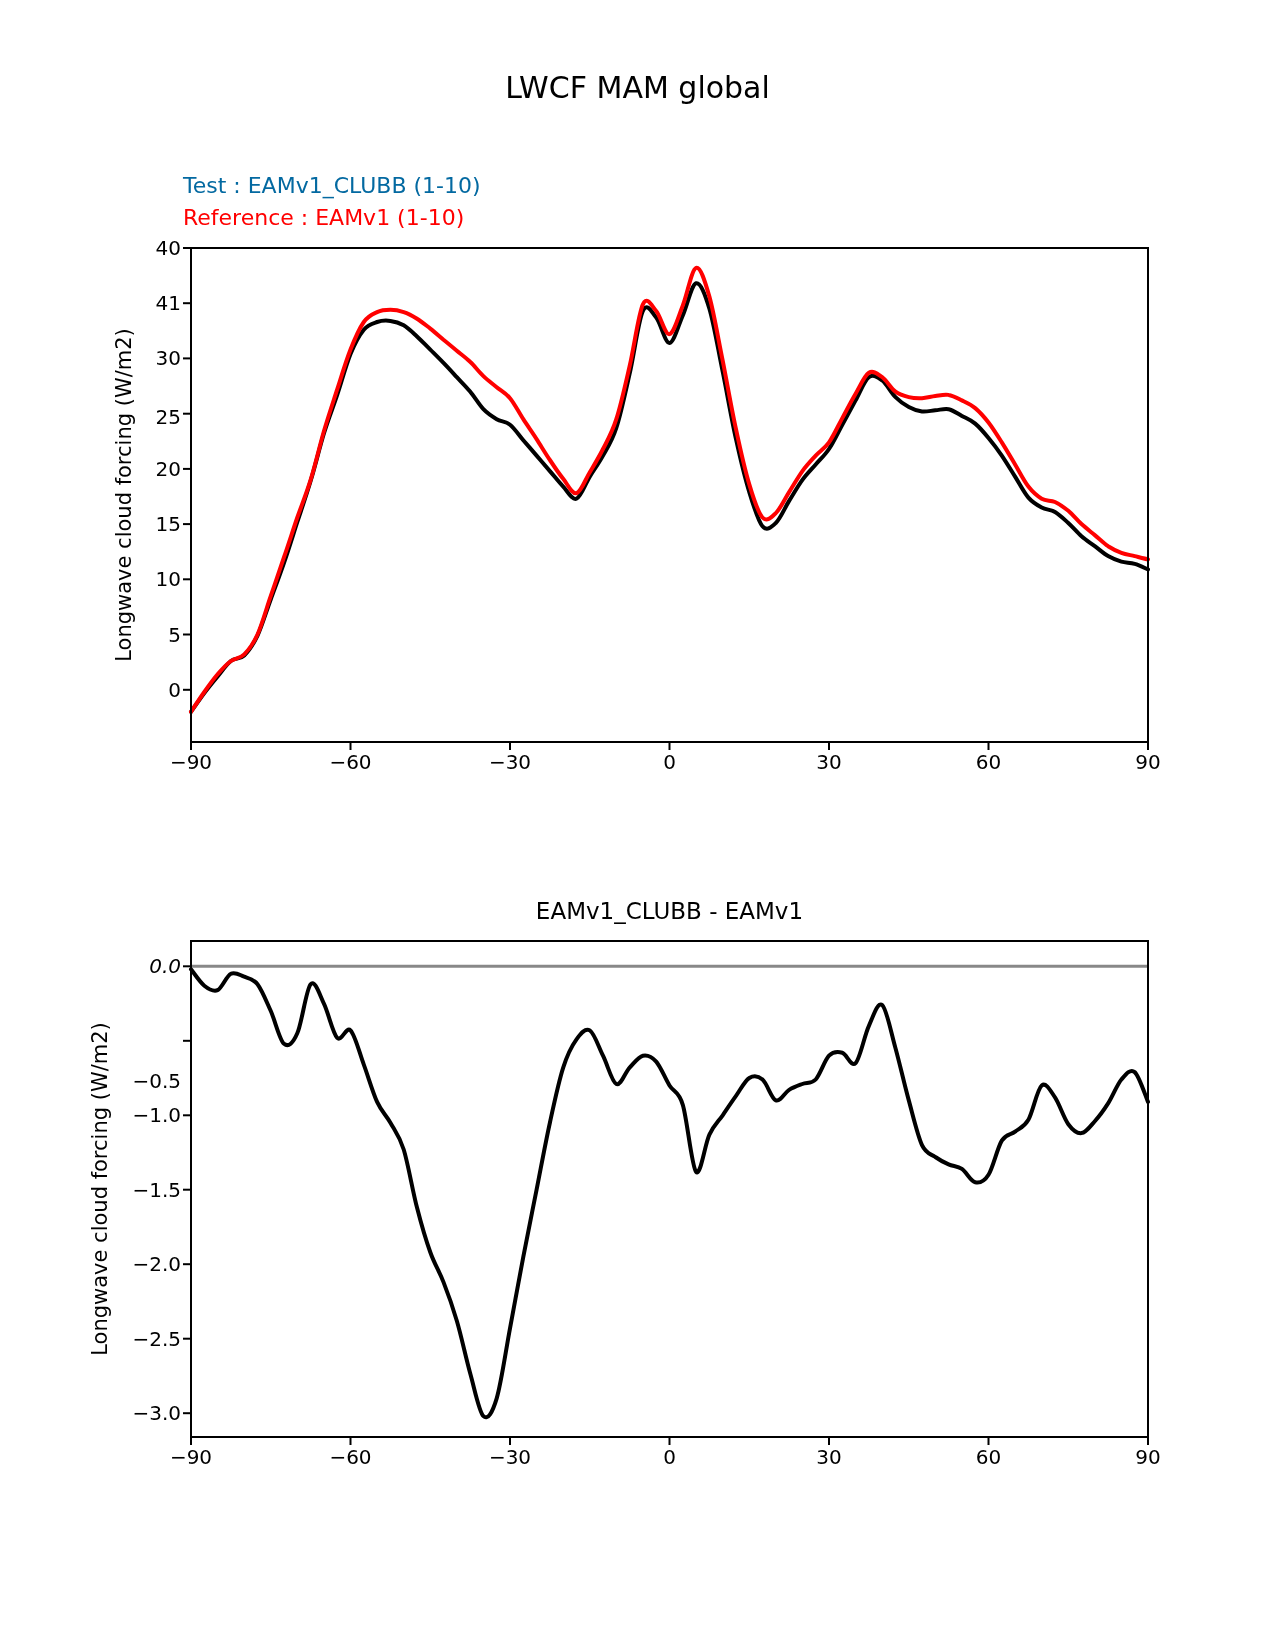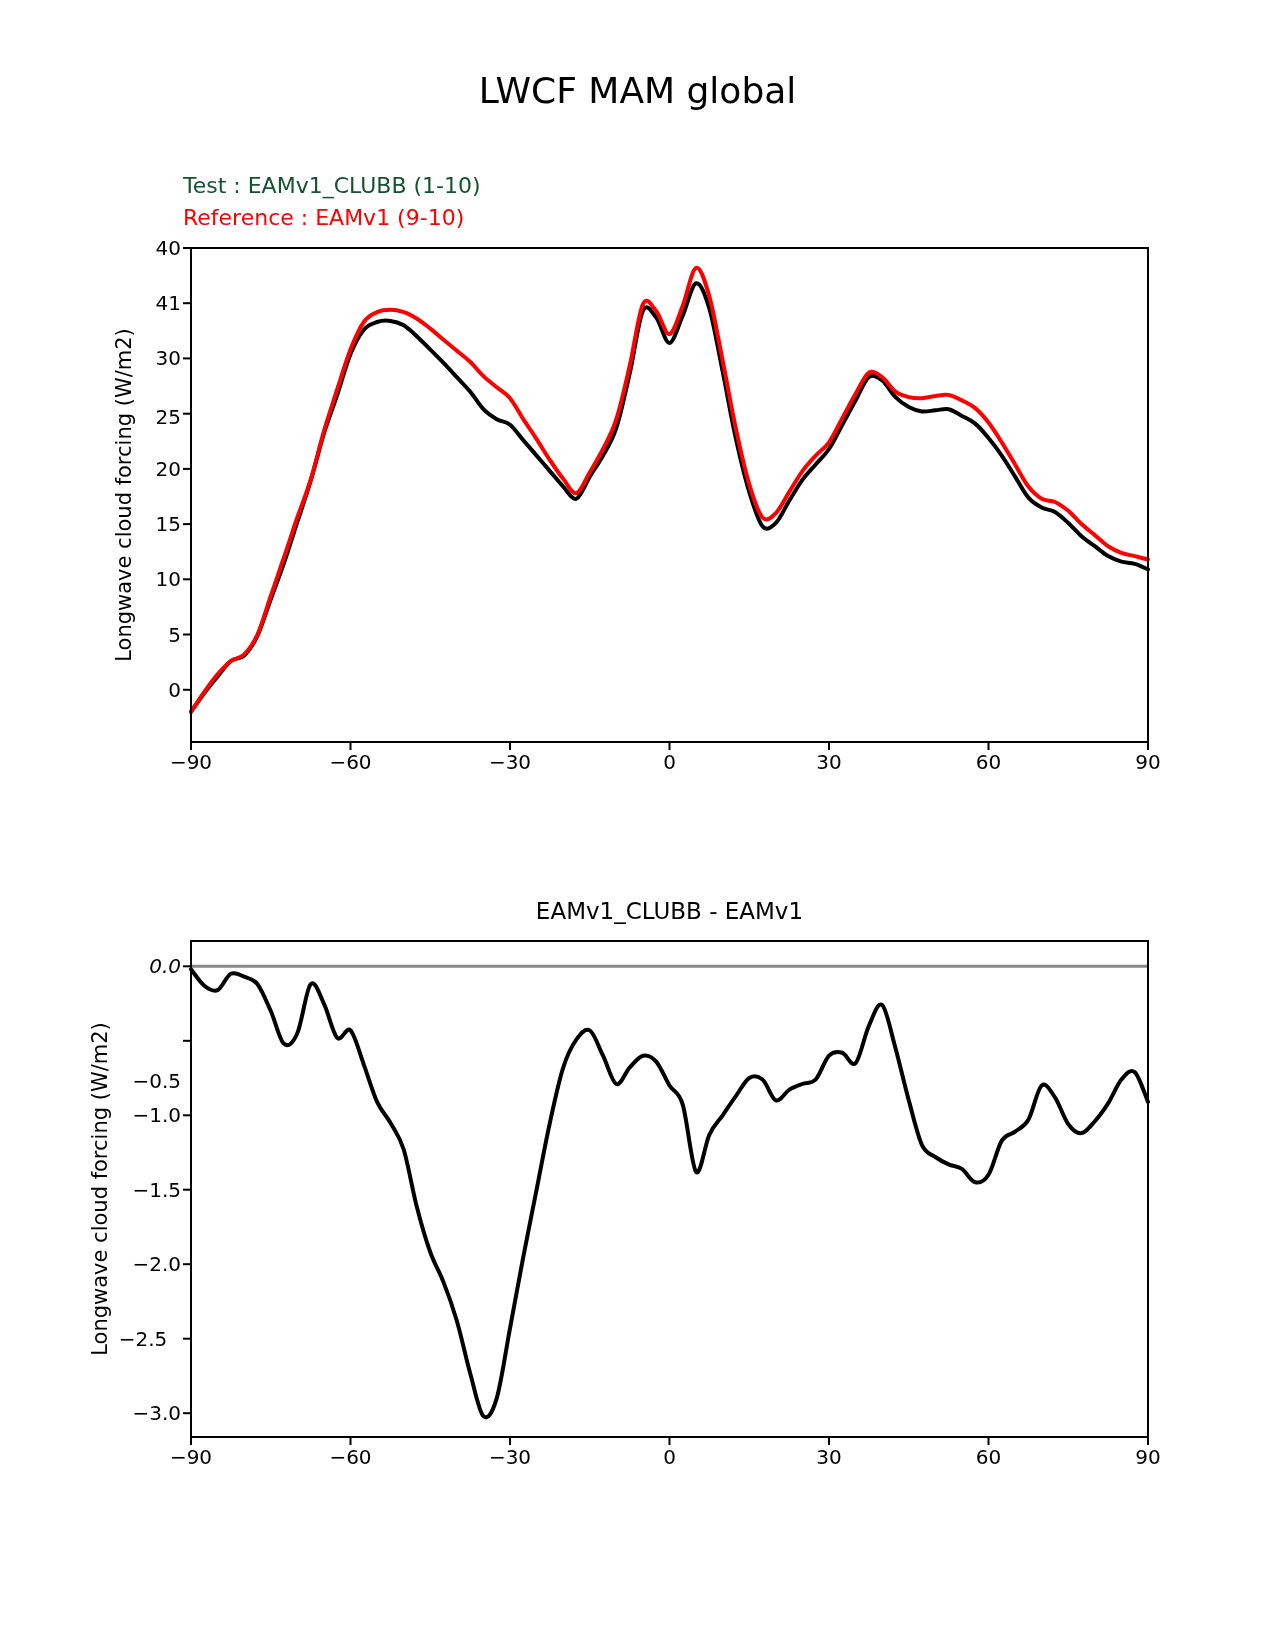--- a/index.html
+++ b/index.html
@@ -1,37 +1,37 @@
 <!DOCTYPE html>
 <html><head>
 <meta charset="utf-8">
 <style>
   html,body{margin:0;padding:0;background:#ffffff;}
   body{width:1275px;height:1650px;font-family:"DejaVu Sans",sans-serif;color:#000000;}
   .figure{position:relative;width:1275px;height:1650px;background:#ffffff;overflow:hidden;}
-  .suptitle{position:absolute;left:0;top:70px;width:1275px;text-align:center;font-size:36px;}
+  .suptitle{position:absolute;left:0;top:70px;width:1275px;text-align:center;font-size:30px;}
   .legend{position:absolute;left:183px;top:170px;font-size:22px;line-height:32px;white-space:nowrap;}
   .plot{position:absolute;}
   .plot svg{position:absolute;left:0;top:0;overflow:visible;}
   .xticklabel{position:absolute;width:80px;text-align:center;font-size:20px;}
   .yticklabel{position:absolute;left:-86px;width:76px;text-align:right;font-size:20px;height:24px;line-height:24px;}
   .ylabel{position:absolute;width:500px;height:26px;line-height:26px;text-align:center;font-size:21px;transform:rotate(-90deg);}
   .ylabel1{left:-126px;top:482px;}
   .ylabel2{left:-150px;top:1176px;}
   .subtitle2{position:absolute;left:191px;top:898px;width:957px;text-align:center;font-size:23px;}
 </style>
 </head>
 <body>
 
 <div class="figure">
   <div class="suptitle">LWCF MAM global</div>
 
   <div class="legend">
-    <div style="color: #14532d;">Test : EAMv1_CLUBB (1-10)</div>
-    <div style="color: rgb(255, 0, 0);">Reference : EAMv1 (9-10)</div>
+    <div style="color: #0369a1;">Test : EAMv1_CLUBB (1-10)</div>
+    <div style="color: rgb(255, 0, 0);">Reference : EAMv1 (1-10)</div>
   </div>
 
   <div class="ylabel ylabel1">Longwave cloud forcing (W/m2)</div>
   <div class="plot" style="left: 191px; top: 248px; width: 957px; height: 494px;">
       <svg width="957" height="494">
         <path d="M0.0 463.8C2.2 460.7 8.9 451.0 13.3 445.1C17.7 439.2 22.2 433.8 26.6 428.5C31.0 423.2 35.4 416.5 39.9 413.0C44.3 409.5 48.7 411.8 53.2 407.5C57.6 403.3 62.0 397.0 66.5 387.6C70.9 378.3 75.3 363.3 79.8 351.2C84.2 339.1 88.6 327.6 93.0 314.8C97.5 301.9 101.9 287.5 106.3 273.9C110.8 260.3 115.2 247.8 119.6 233.0C124.1 218.3 128.5 199.9 132.9 185.5C137.3 171.2 141.8 160.1 146.2 146.9C150.6 133.6 155.1 116.9 159.5 106.0C163.9 95.2 168.4 87.1 172.8 81.7C177.2 76.4 181.7 75.5 186.1 74.0C190.5 72.5 194.9 72.3 199.4 72.9C203.8 73.4 208.2 74.7 212.7 77.3C217.1 79.9 221.5 84.3 226.0 88.4C230.4 92.4 234.8 97.2 239.3 101.6C243.7 106.0 248.1 110.3 252.5 114.9C257.0 119.5 261.4 124.4 265.8 129.2C270.3 134.0 274.7 138.2 279.1 143.6C283.6 148.9 288.0 156.6 292.4 161.2C296.8 165.8 301.3 168.6 305.7 171.2C310.1 173.8 314.6 173.2 319.0 176.7C323.4 180.2 327.9 187.0 332.3 192.2C336.7 197.3 341.2 202.5 345.6 207.6C350.0 212.8 354.4 217.9 358.9 223.1C363.3 228.2 367.7 233.9 372.2 238.6C376.6 243.2 381.0 252.4 385.5 250.7C389.9 249.0 394.3 235.8 398.8 228.6C403.2 221.4 407.6 215.7 412.0 207.6C416.5 199.5 420.9 193.6 425.3 180.0C429.8 166.4 434.2 145.4 438.6 125.9C443.1 106.4 447.5 72.3 451.9 63.0C456.3 53.6 460.8 64.2 465.2 69.6C469.6 74.9 474.1 95.3 478.5 95.0C482.9 94.6 487.4 77.3 491.8 67.4C496.2 57.4 500.7 36.4 505.1 35.3C509.5 34.2 513.9 46.0 518.4 60.7C522.8 75.5 527.2 102.0 531.7 123.7C536.1 145.4 540.5 171.0 545.0 191.1C549.4 211.1 553.8 229.5 558.3 244.1C562.7 258.6 567.1 273.2 571.5 278.3C576.0 283.5 580.4 279.2 584.8 275.0C589.3 270.8 593.7 260.1 598.1 252.9C602.6 245.7 607.0 238.0 611.4 231.9C615.8 225.9 620.3 221.6 624.7 216.5C629.1 211.3 633.6 207.6 638.0 201.0C642.4 194.4 646.9 184.8 651.3 176.7C655.7 168.6 660.2 160.3 664.6 152.4C669.0 144.5 673.4 132.5 677.9 129.2C682.3 125.9 686.7 129.2 691.2 132.5C695.6 135.8 700.0 144.7 704.5 149.1C708.9 153.5 713.3 156.6 717.8 159.0C722.2 161.4 726.6 162.9 731.0 163.5C735.5 164.0 739.9 162.7 744.3 162.3C748.8 162.0 753.2 160.3 757.6 161.2C762.1 162.2 766.5 165.5 770.9 167.9C775.3 170.3 779.8 171.9 784.2 175.6C788.6 179.3 793.1 184.6 797.5 190.0C801.9 195.3 806.4 201.2 810.8 207.6C815.2 214.1 819.7 221.6 824.1 228.6C828.5 235.6 832.9 244.4 837.4 249.6C841.8 254.7 846.2 257.1 850.7 259.5C855.1 261.9 859.5 261.4 864.0 264.0C868.4 266.5 872.8 270.9 877.3 275.0C881.7 279.0 886.1 284.4 890.5 288.2C895.0 292.1 899.4 294.9 903.8 298.2C908.3 301.5 912.7 305.6 917.1 308.1C921.6 310.7 926.0 312.4 930.4 313.7C934.8 314.9 939.3 314.6 943.7 315.9C948.1 317.1 954.8 320.5 957.0 321.4" fill="none" stroke="#000000" stroke-width="4" stroke-linejoin="round" stroke-linecap="round"></path>
         <path d="M0.0 463.8C2.2 460.5 8.9 450.2 13.3 444.0C17.7 437.7 22.2 431.5 26.6 426.3C31.0 421.1 35.4 416.4 39.9 413.0C44.3 409.7 48.7 410.8 53.2 406.4C57.6 402.0 62.0 396.3 66.5 386.5C70.9 376.8 75.3 360.8 79.8 347.9C84.2 335.0 88.6 322.3 93.0 309.2C97.5 296.2 101.9 282.4 106.3 269.5C110.8 256.6 115.2 246.3 119.6 231.9C124.1 217.6 128.5 198.4 132.9 183.3C137.3 168.2 141.8 155.0 146.2 141.4C150.6 127.7 155.1 112.8 159.5 101.6C163.9 90.4 168.4 80.3 172.8 74.0C177.2 67.7 181.7 66.1 186.1 64.1C190.5 62.0 194.9 61.8 199.4 61.8C203.8 61.8 208.2 62.6 212.7 64.1C217.1 65.5 221.5 67.9 226.0 70.7C230.4 73.4 234.8 77.1 239.3 80.6C243.7 84.1 248.1 88.0 252.5 91.7C257.0 95.3 261.4 99.0 265.8 102.7C270.3 106.4 274.7 109.5 279.1 113.8C283.6 118.0 288.0 123.9 292.4 128.1C296.8 132.3 301.3 135.5 305.7 139.2C310.1 142.8 314.6 144.9 319.0 150.2C323.4 155.5 327.9 164.4 332.3 171.2C336.7 178.0 341.2 184.3 345.6 191.1C350.0 197.9 354.4 205.4 358.9 212.0C363.3 218.7 367.7 225.3 372.2 230.8C376.6 236.3 381.0 246.3 385.5 245.2C389.9 244.1 394.3 231.6 398.8 224.2C403.2 216.8 407.6 209.8 412.0 201.0C416.5 192.2 420.9 185.0 425.3 171.2C429.8 157.4 434.2 137.3 438.6 118.2C443.1 99.0 447.5 65.5 451.9 56.3C456.3 47.1 460.8 58.0 465.2 63.0C469.6 67.9 474.1 87.1 478.5 86.1C482.9 85.2 487.4 68.5 491.8 57.4C496.2 46.4 500.7 21.4 505.1 19.9C509.5 18.4 513.9 33.1 518.4 48.6C522.8 64.1 527.2 90.6 531.7 112.6C536.1 134.7 540.5 160.5 545.0 181.1C549.4 201.7 553.8 221.6 558.3 236.3C562.7 251.1 567.1 264.7 571.5 269.5C576.0 274.3 580.4 269.3 584.8 265.1C589.3 260.8 593.7 251.1 598.1 244.1C602.6 237.1 607.0 229.2 611.4 223.1C615.8 217.0 620.3 212.4 624.7 207.6C629.1 202.8 633.6 200.6 638.0 194.4C642.4 188.1 646.9 178.2 651.3 170.1C655.7 162.0 660.2 153.3 664.6 145.8C669.0 138.2 673.4 127.6 677.9 124.8C682.3 122.0 686.7 126.1 691.2 129.2C695.6 132.3 700.0 140.3 704.5 143.6C708.9 146.9 713.3 148.0 717.8 149.1C722.2 150.2 726.6 150.4 731.0 150.2C735.5 150.0 739.9 148.5 744.3 148.0C748.8 147.4 753.2 146.1 757.6 146.9C762.1 147.6 766.5 150.2 770.9 152.4C775.3 154.6 779.8 156.5 784.2 160.1C788.6 163.8 793.1 168.8 797.5 174.5C801.9 180.2 806.4 187.4 810.8 194.4C815.2 201.4 819.7 209.1 824.1 216.5C828.5 223.8 832.9 232.8 837.4 238.6C841.8 244.3 846.2 248.1 850.7 250.7C855.1 253.3 859.5 252.0 864.0 254.0C868.4 256.0 872.8 259.2 877.3 262.8C881.7 266.5 886.1 272.1 890.5 276.1C895.0 280.2 899.4 283.5 903.8 287.1C908.3 290.8 912.7 295.2 917.1 298.2C921.6 301.1 926.0 303.2 930.4 304.8C934.8 306.5 939.3 307.0 943.7 308.1C948.1 309.2 954.8 310.9 957.0 311.4" fill="none" stroke="#ff0000" stroke-width="4" stroke-linejoin="round" stroke-linecap="round"></path>
         <rect x="0" y="0" width="957" height="494" fill="none" stroke="#000000" stroke-width="2"></rect>
         <line x1="0.0" x2="0.0" y1="494" y2="502" stroke="#000000" stroke-width="2"></line>
         <line x1="159.5" x2="159.5" y1="494" y2="502" stroke="#000000" stroke-width="2"></line>
@@ -95,16 +95,16 @@
       <span class="xticklabel" style="left: 279px; top: 504px;">−30</span>
       <span class="xticklabel" style="left: 438.5px; top: 504px;">0</span>
       <span class="xticklabel" style="left: 598px; top: 504px;">30</span>
       <span class="xticklabel" style="left: 757.5px; top: 504px;">60</span>
       <span class="xticklabel" style="left: 917px; top: 504px;">90</span>
       <span class="yticklabel" style="top: 13.3213px; font-style: italic;">0.0</span>
       <span class="yticklabel" style="top: 87.7958px; margin-top: 40px;">−0.5</span>
       <span class="yticklabel" style="top: 162.27px;">−1.0</span>
       <span class="yticklabel" style="top: 236.745px;">−1.5</span>
       <span class="yticklabel" style="top: 311.219px;">−2.0</span>
-      <span class="yticklabel" style="top: 385.694px; text-align: center;">−2.5</span>
+      <span class="yticklabel" style="top: 385.694px;">−2.5</span>
       <span class="yticklabel" style="top: 460.168px;">−3.0</span>
     </div>
 </div>
 
 </body></html>

